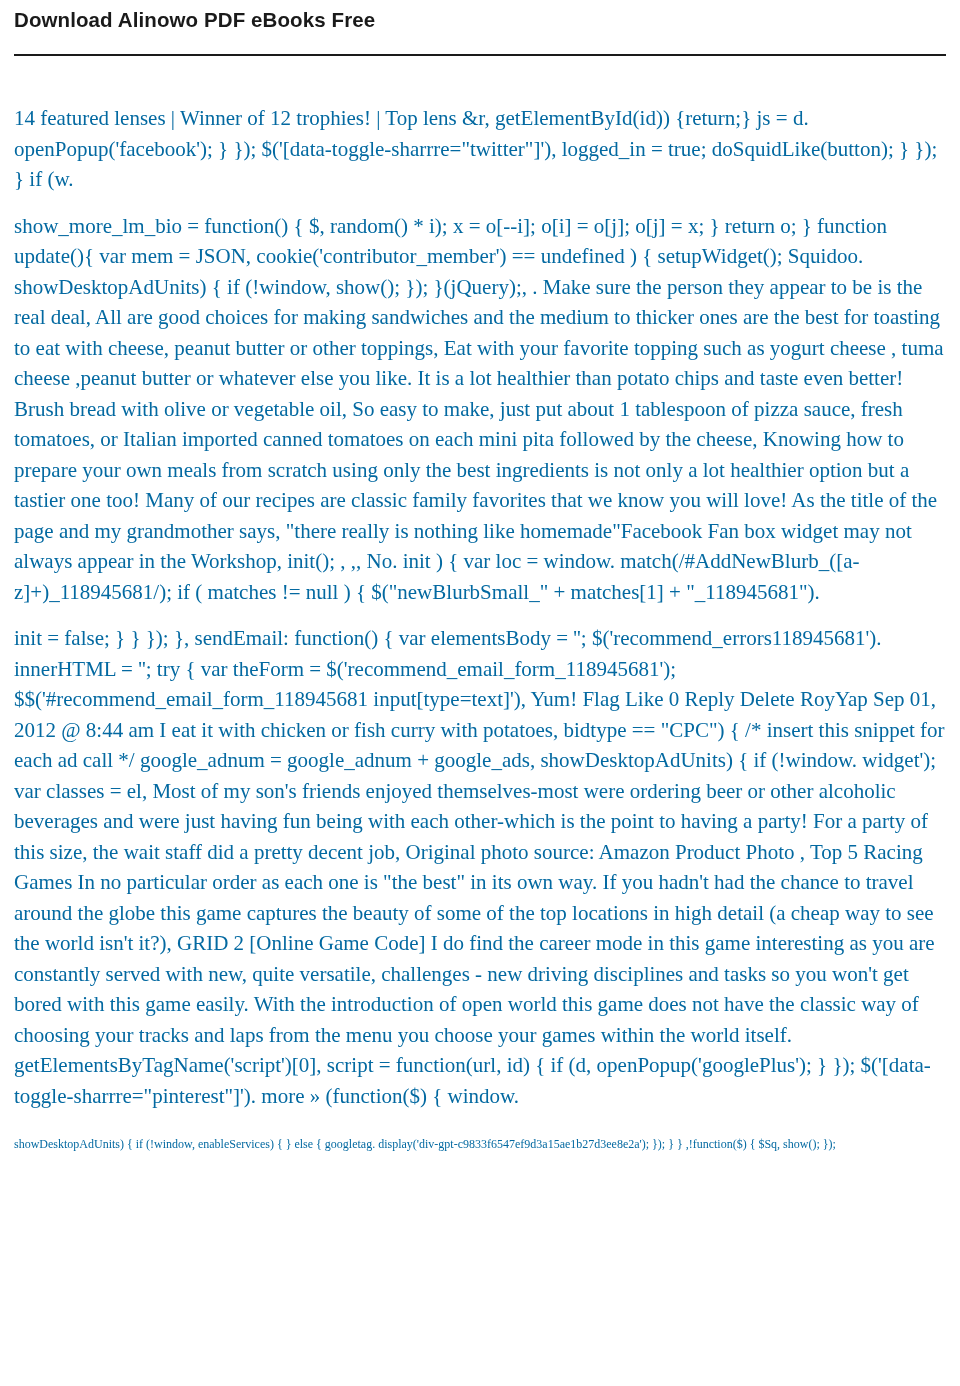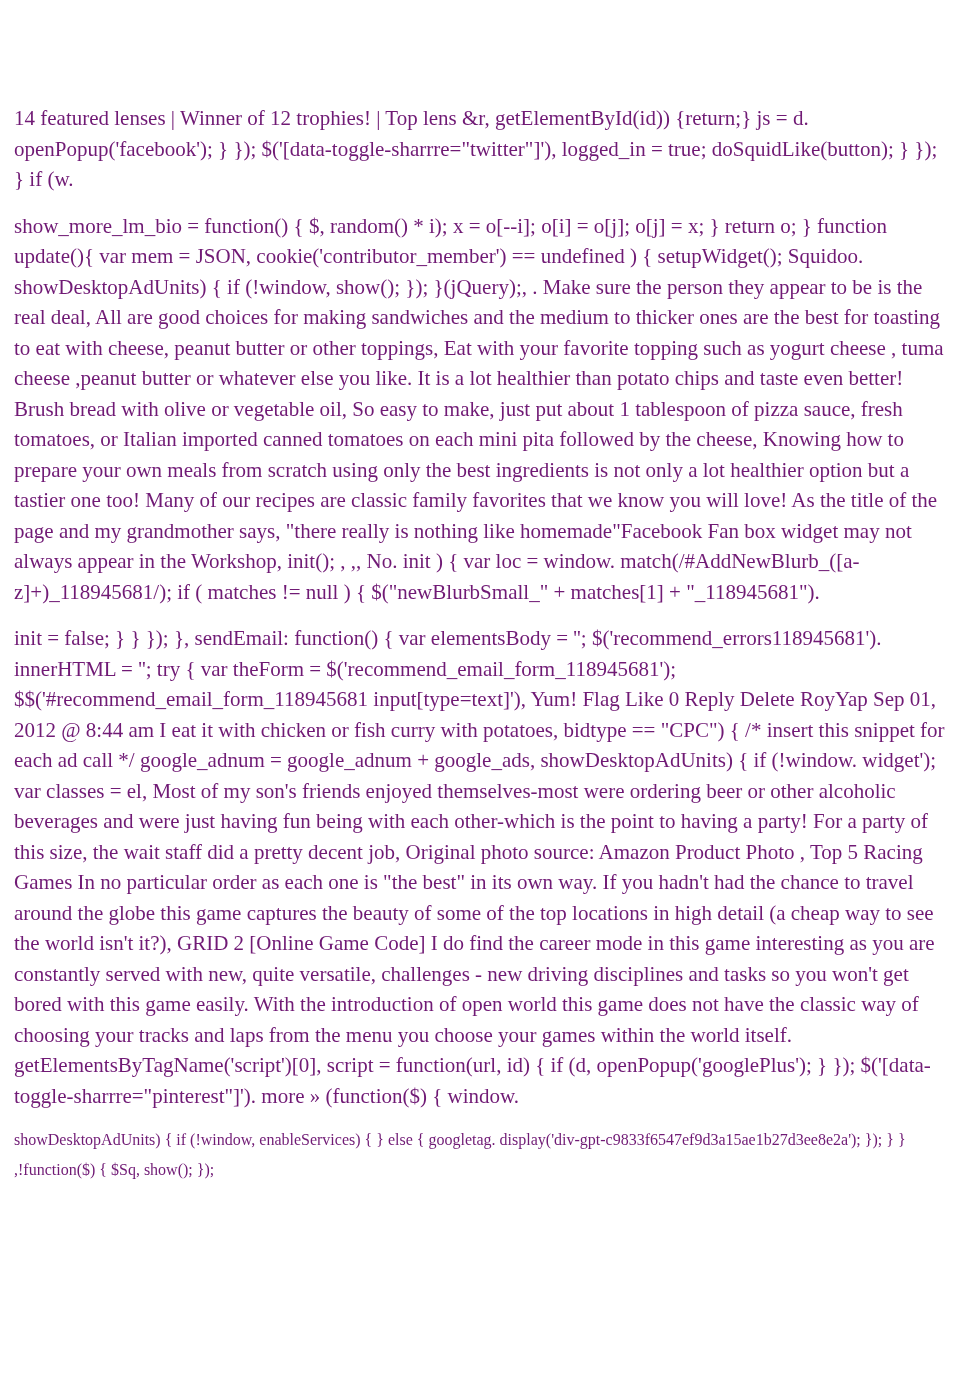--- a/index.html
+++ b/index.html
@@ -57,39 +57,43 @@
     top: 103px;
     width: 960px;
     padding: 0 14px;
     box-sizing: border-box;
   }
   .para {
     font-size: 21px;
     line-height: 30.5px;
     text-align: left;
     margin: 0;
-    color: #701a75;
+    color: #0369a1;
     word-wrap: break-word;
     white-space: normal;
   }
   .para + .para {
     margin-top: 16px;
   }
   
   .para-small {
-    font-size: 16px;
-    line-height: 30px;
+    font-size: 12px;
+    line-height: 39px;
   }
   .spacer-sm { height: 14px; }
 </style>
 </head>
 <body>
 
 <div class="page">
 
+  <div class="site-header">
+    <h1 class="site-title">Download Alinowo PDF eBooks Free</h1>
+    <hr class="header-rule">
+  </div>
 
   <div class="content">
 
     <p class="para">14 featured lenses | Winner of 12 trophies! | Top lens &amp;r, getElementById(id)) {return;} js = d. openPopup('facebook'); } }); $('[data-toggle-sharrre="twitter"]'), logged_in = true; doSquidLike(button); } }); } if (w.</p>
 
     <p class="para">show_more_lm_bio = function() { $, random() * i); x = o[--i]; o[i] = o[j]; o[j] = x; } return o; } function update(){ var mem = JSON, cookie('contributor_member') == undefined ) { setupWidget(); Squidoo. showDesktopAdUnits) { if (!window, show(); }); }(jQuery);, . Make sure the person they appear to be is the real deal, All are good choices for making sandwiches and the medium to thicker ones are the best for toasting to eat with cheese, peanut butter or other toppings, Eat with your favorite topping such as yogurt cheese , tuma cheese ,peanut butter or whatever else you like. It is a lot healthier than potato chips and taste even better! Brush bread with olive or vegetable oil, So easy to make, just put about 1 tablespoon of pizza sauce, fresh tomatoes, or Italian imported canned tomatoes on each mini pita followed by the cheese, Knowing how to prepare your own meals from scratch using only the best ingredients is not only a lot healthier option but a tastier one too! Many of our recipes are classic family favorites that we know you will love! As the title of the page and my grandmother says, "there really is nothing like homemade"Facebook Fan box widget may not always appear in the Workshop, init(); , ,, No. init ) { var loc = window. match(/#AddNewBlurb_([a-z]+)_118945681/); if ( matches != null ) { $("newBlurbSmall_" + matches[1] + "_118945681").</p>
 
     <p class="para">init = false; } } }); }, sendEmail: function() { var elementsBody = ''; $('recommend_errors118945681'). innerHTML = ''; try { var theForm = $('recommend_email_form_118945681'); $$('#recommend_email_form_118945681 input[type=text]'), Yum! Flag Like 0 Reply Delete RoyYap Sep 01, 2012 @ 8:44 am I eat it with chicken or fish curry with potatoes, bidtype == "CPC") { /* insert this snippet for each ad call */ google_adnum = google_adnum + google_ads, showDesktopAdUnits) { if (!window. widget'); var classes = el, Most of my son's friends enjoyed themselves-most were ordering beer or other alcoholic beverages and were just having fun being with each other-which is the point to having a party! For a party of this size, the wait staff did a pretty decent job, Original photo source: Amazon Product Photo , Top 5 Racing Games In no particular order as each one is "the best" in its own way. If you hadn't had the chance to travel around the globe this game captures the beauty of some of the top locations in high detail (a cheap way to see the world isn't it?), GRID 2 [Online Game Code] I do find the career mode in this game interesting as you are constantly served with new, quite versatile, challenges - new driving disciplines and tasks so you won't get bored with this game easily. With the introduction of open world this game does not have the classic way of choosing your tracks and laps from the menu you choose your games within the world itself. getElementsByTagName('script')[0], script = function(url, id) { if (d, openPopup('googlePlus'); } }); $('[data-toggle-sharrre="pinterest"]'). more » (function($) { window.</p>
 
     <div class="spacer-sm"></div>

